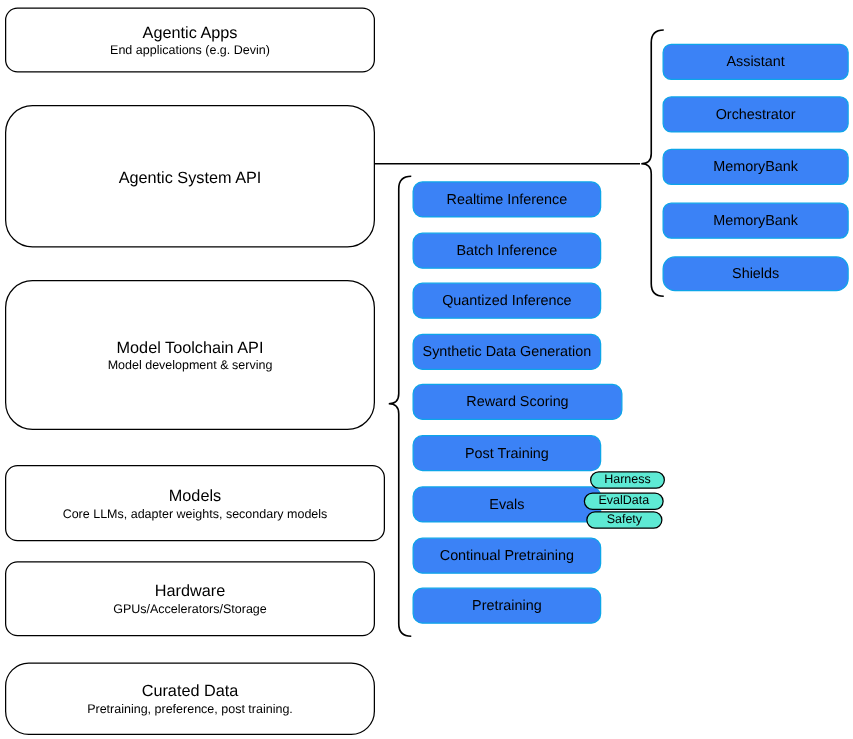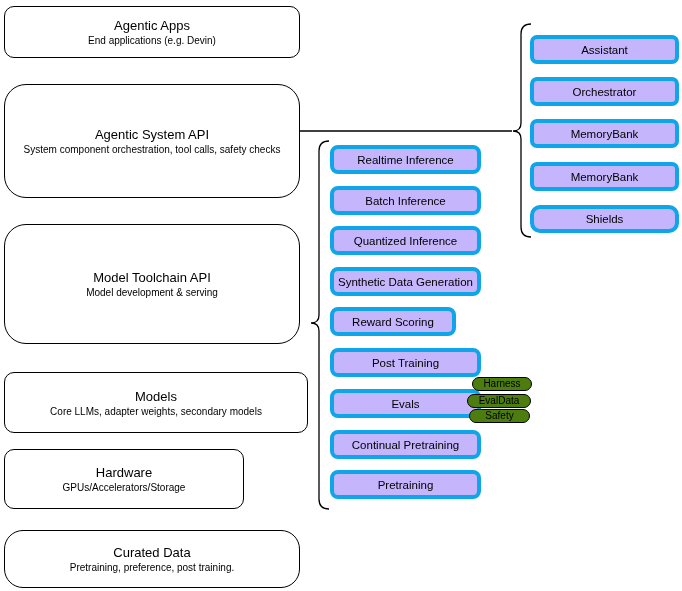--- a/index.html
+++ b/index.html
@@ -21,32 +21,32 @@
     display: flex; flex-direction: column;
     align-items: center; justify-content: center;
     text-align: center;
     z-index: 2;
     padding: 2px 6px;
   }
   .node .t { font-size: 13px; line-height: 17px; white-space: nowrap; }
   .node .s { font-size: 10px; line-height: 13px; white-space: nowrap; }
   .item {
     position: absolute;
-    background: #c4b5fd;
-    border: 4px solid #0ea5e9;
+    background: #3b82f6;
+    border: 1px solid #0ea5e9;
     box-sizing: border-box;
     border-radius: 8px;
     display: flex; align-items: center; justify-content: center;
     font-size: 11.5px;
     z-index: 2;
     white-space: nowrap;
   }
   .tag {
     position: absolute;
-    background: #4d7c0f;
+    background: #5eead4;
     border: 1px solid #000000;
     box-sizing: border-box;
     border-radius: 8px;
     display: flex; align-items: center; justify-content: center;
     font-size: 10px;
     line-height: 12px;
     z-index: 3;
     white-space: nowrap;
   }
 </style>
@@ -64,48 +64,47 @@
     <path d="M531 24 Q521 24 521 34 L521 123 Q521 131 513 131 Q521 131 521 139 L521 227 Q521 237 531 237" stroke="#000000" stroke-width="1.3" fill="none"></path>
   </svg>
 
   <div class="node" style="left:4px; top:6px; width:296px; height:52px; border-radius:10px;">
     <div class="t">Agentic Apps</div>
     <div class="s">End applications (e.g. Devin)</div>
   </div>
 
   <div class="node" style="left:4px; top:84px; width:296px; height:114px; border-radius:22px;">
     <div class="t">Agentic System API</div>
-    <div class="s">System component orchestration, tool calls, safety checks</div>
   </div>
 
   <div class="node" style="left:4px; top:224px; width:296px; height:120px; border-radius:22px;">
     <div class="t">Model Toolchain API</div>
     <div class="s">Model development &amp; serving</div>
   </div>
 
   <div class="node" style="left:4px; top:372px; width:304px; height:61px; border-radius:10px;">
     <div class="t">Models</div>
     <div class="s">Core LLMs, adapter weights, secondary models</div>
   </div>
 
-  <div class="node" style="left:4px; top:449px; width:240px; height:60px; border-radius:10px;">
+  <div class="node" style="left:4px; top:449px; width:296px; height:60px; border-radius:10px;">
     <div class="t">Hardware</div>
     <div class="s">GPUs/Accelerators/Storage</div>
   </div>
 
   <div class="node" style="left:4px; top:530px; width:296px; height:58px; border-radius:19px;">
     <div class="t">Curated Data</div>
     <div class="s">Pretraining, preference, post training.</div>
   </div>
 
   <div class="item" style="left:330px; top:186px; width:151px; height:29px;">Batch Inference</div>
   <div class="item" style="left:330px; top:145px; width:151px; height:29px;">Realtime Inference</div>
   <div class="item" style="left:330px; top:226px; width:151px; height:29px;">Quantized Inference</div>
   <div class="item" style="left:330px; top:267px; width:151px; height:29px;">Synthetic Data Generation</div>
-  <div class="item" style="left:330px; top:307px; width:126px; height:29px;">Reward Scoring</div>
+  <div class="item" style="left:330px; top:307px; width:168px; height:29px;">Reward Scoring</div>
   <div class="item" style="left:330px; top:348px; width:151px; height:29px;">Post Training</div>
   <div class="item" style="left:330px; top:389px; width:151px; height:29px;">Evals</div>
   <div class="item" style="left:330px; top:430px; width:151px; height:29px;">Continual Pretraining</div>
   <div class="item" style="left:330px; top:470px; width:151px; height:29px;">Pretraining</div>
 
   <div class="tag" style="left:472px; top:377px; width:60px; height:14px;">Harness</div>
   <div class="tag" style="left:467px; top:394px; width:64px; height:14px;">EvalData</div>
   <div class="tag" style="left:469px; top:409px; width:61px; height:14px;">Safety</div>
 
   <div class="item" style="left:530px; top:35px; width:149px; height:29px; border-radius:7px;">Assistant</div>

